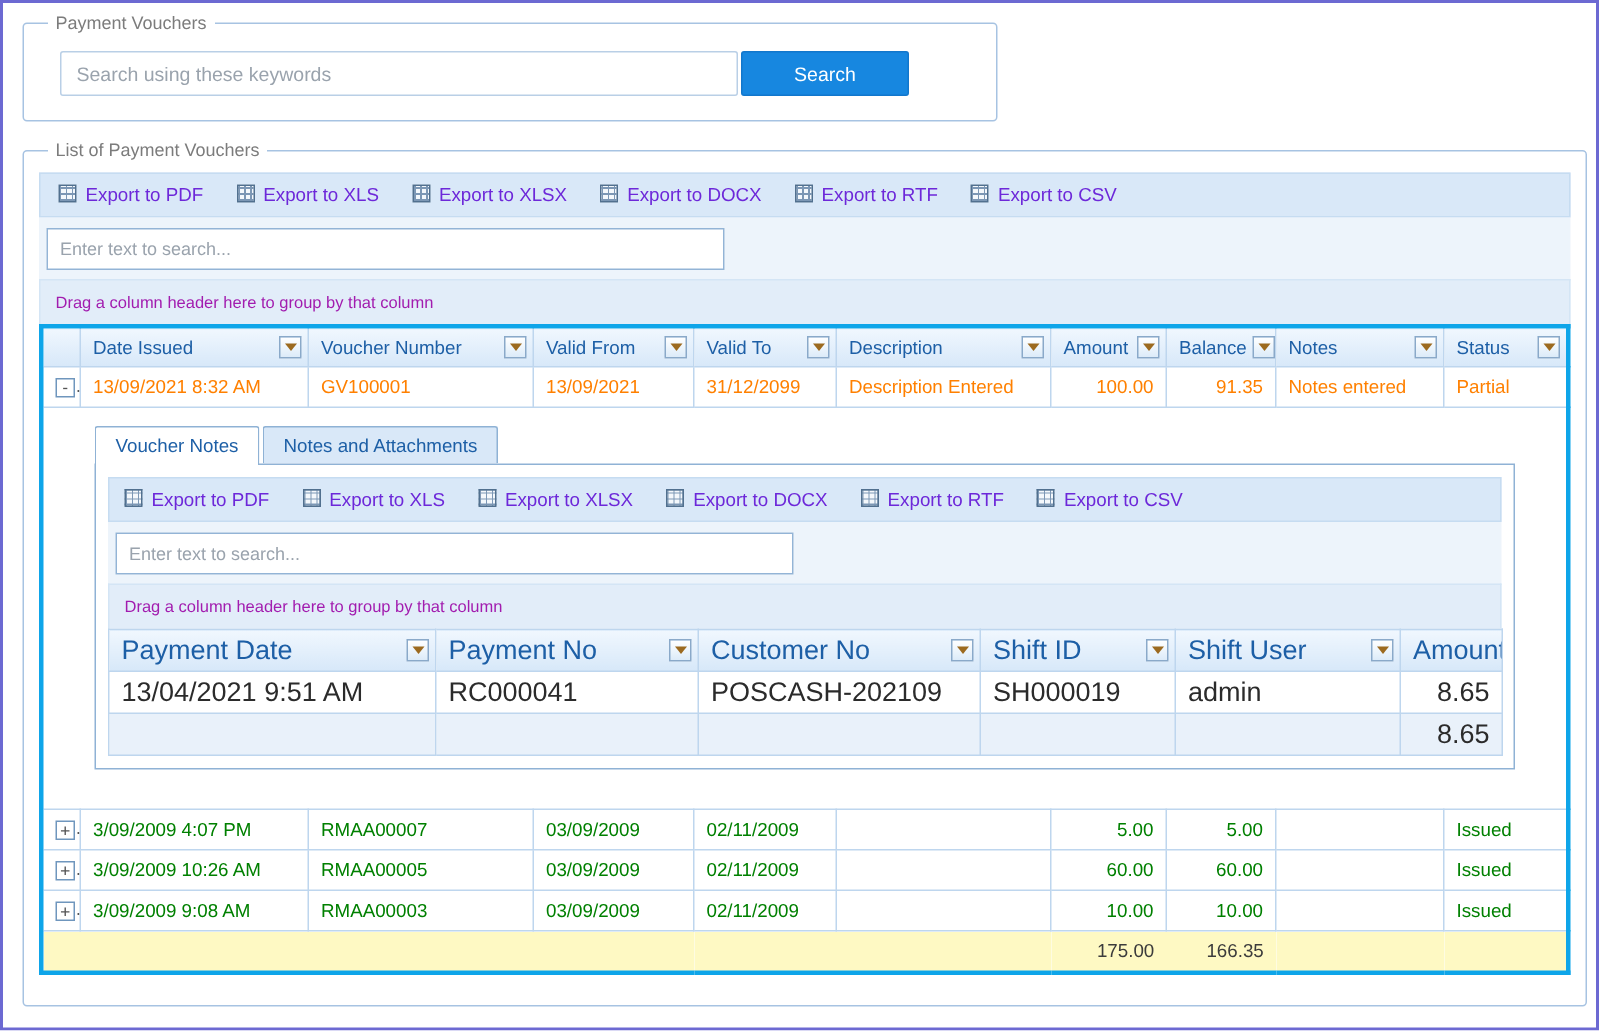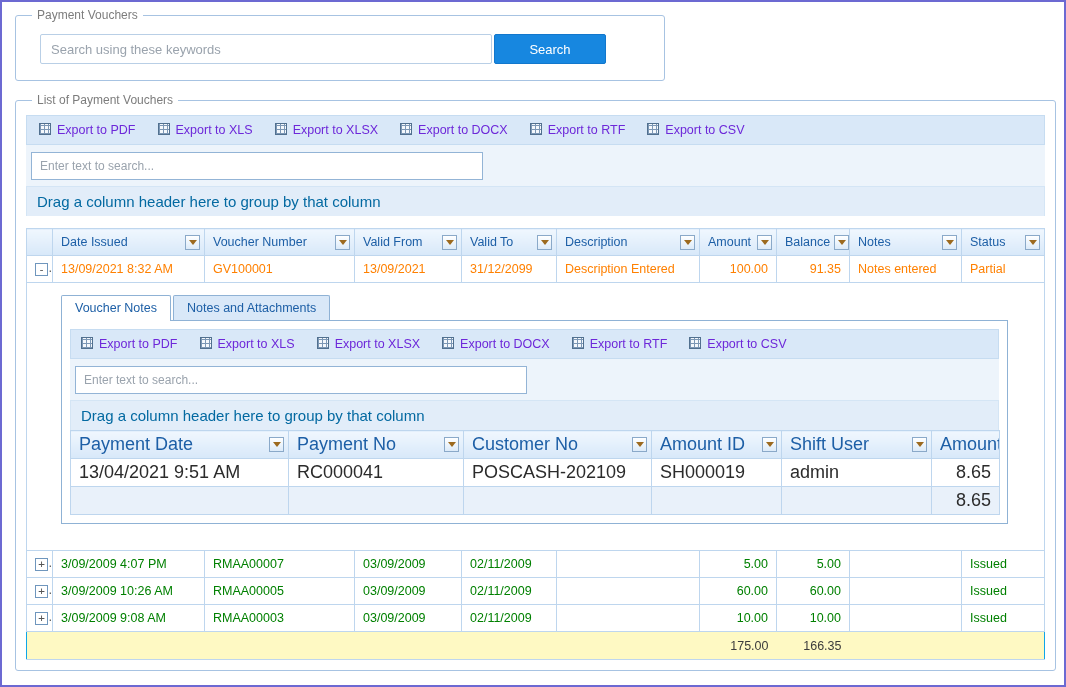--- a/index.html
+++ b/index.html
@@ -22,24 +22,24 @@
 
   .toolbar { display:flex; align-items:center; height:30px; background:#d9e8f8; border:1px solid #c6dcf1; padding:0 12px; gap:22px; }
   .export-btn { display:inline-flex; align-items:flex-start; gap:6px; color:#6d28d9; font-size:12.5px; cursor:pointer; white-space:nowrap; }
   .doc-icon { width:12px; height:12px; flex:none; border:1px solid #51708f; background-color:#f4f8fc;
     background-image: repeating-linear-gradient(0deg,#7c97b5 0 1px, transparent 1px 4px),
                       repeating-linear-gradient(90deg,#7c97b5 0 1px, transparent 1px 4px); }
 
   .filter-row { background:#edf4fb; padding:7px 5px 6px 5px; }
   .grid-search-input { width:452px; height:28px; border:1px solid #93b4d6; padding:0 8px; font-size:12px; color:#444; outline:none; background:#fff; font-family:"Liberation Sans",sans-serif;}
 
-  .group-hint { background:#e2edf9; color:#0369a1; font-size:15px; padding:0 10px; height:30px; line-height:30px; border:1px solid #d4e5f5; border-bottom:none; }
+  .group-hint { background:#e2edf9; color:#a21caf; font-size:11px; padding:0 10px; height:30px; line-height:30px; border:1px solid #d4e5f5; border-bottom:none; }
 
   table { border-collapse:collapse; table-layout:fixed; background:#fff; }
-  .grid { width:1018px; font-size:12.5px; border:1px solid #0ea5e9;margin-top:12px; }
+  .grid { width:1018px; font-size:12.5px; border:3px solid #0ea5e9; }
   .grid th, .grid td { border:1px solid #bed6ee; padding:3px 8px; height:27px; overflow:hidden; white-space:nowrap; text-overflow:ellipsis; }
   .grid th { background:linear-gradient(#f0f7fe,#d7e8f9); color:#1d5fa6; font-weight:normal; text-align:left; padding:3px 4px 3px 8px; }
   .hcell { display:flex; align-items:center; justify-content:space-between; gap:4px; }
   .filter-btn { width:15px; height:15px; flex:none; border:1px solid #8aa9c9; background:linear-gradient(#ffffff,#dcebf9); display:inline-flex; align-items:center; justify-content:center; cursor:pointer; }
   .tri { width:0; height:0; border-left:4px solid transparent; border-right:4px solid transparent; border-top:5px solid #9c6a1f; }
 
   .expander { display:inline-block; width:13px; height:13px; border:1px solid #6f96bd; background:#fff; color:#555;
     font-size:11px; line-height:11px; text-align:center; cursor:pointer; font-family:"DejaVu Sans Mono",monospace; }
   .exp-cell { text-align:center; padding:3px 2px; }
 
@@ -282,21 +282,21 @@
                 <th>
                         <div class="hcell">
                           <span>Customer No</span>
                           <span class="filter-btn">
                             <span class="tri"></span>
                           </span>
                         </div>
                       </th>
                 <th>
                         <div class="hcell">
-                          <span>Amount ID</span>
+                          <span>Shift ID</span>
                           <span class="filter-btn">
                             <span class="tri"></span>
                           </span>
                         </div>
                       </th>
                 <th>
                         <div class="hcell">
                           <span>Shift User</span>
                           <span class="filter-btn">
                             <span class="tri"></span>

